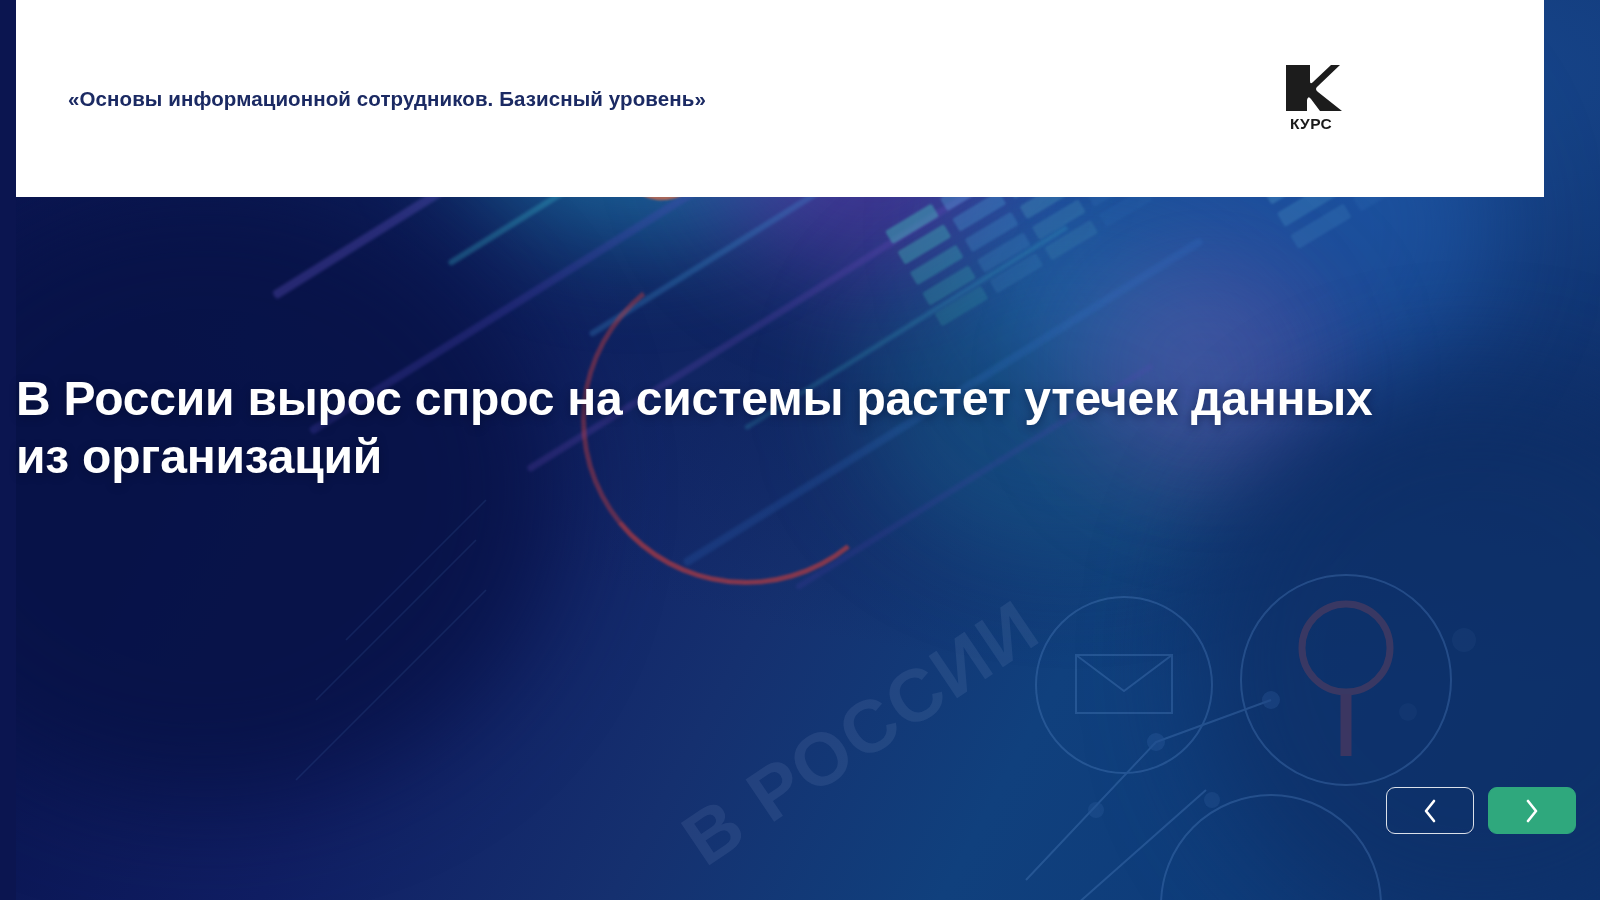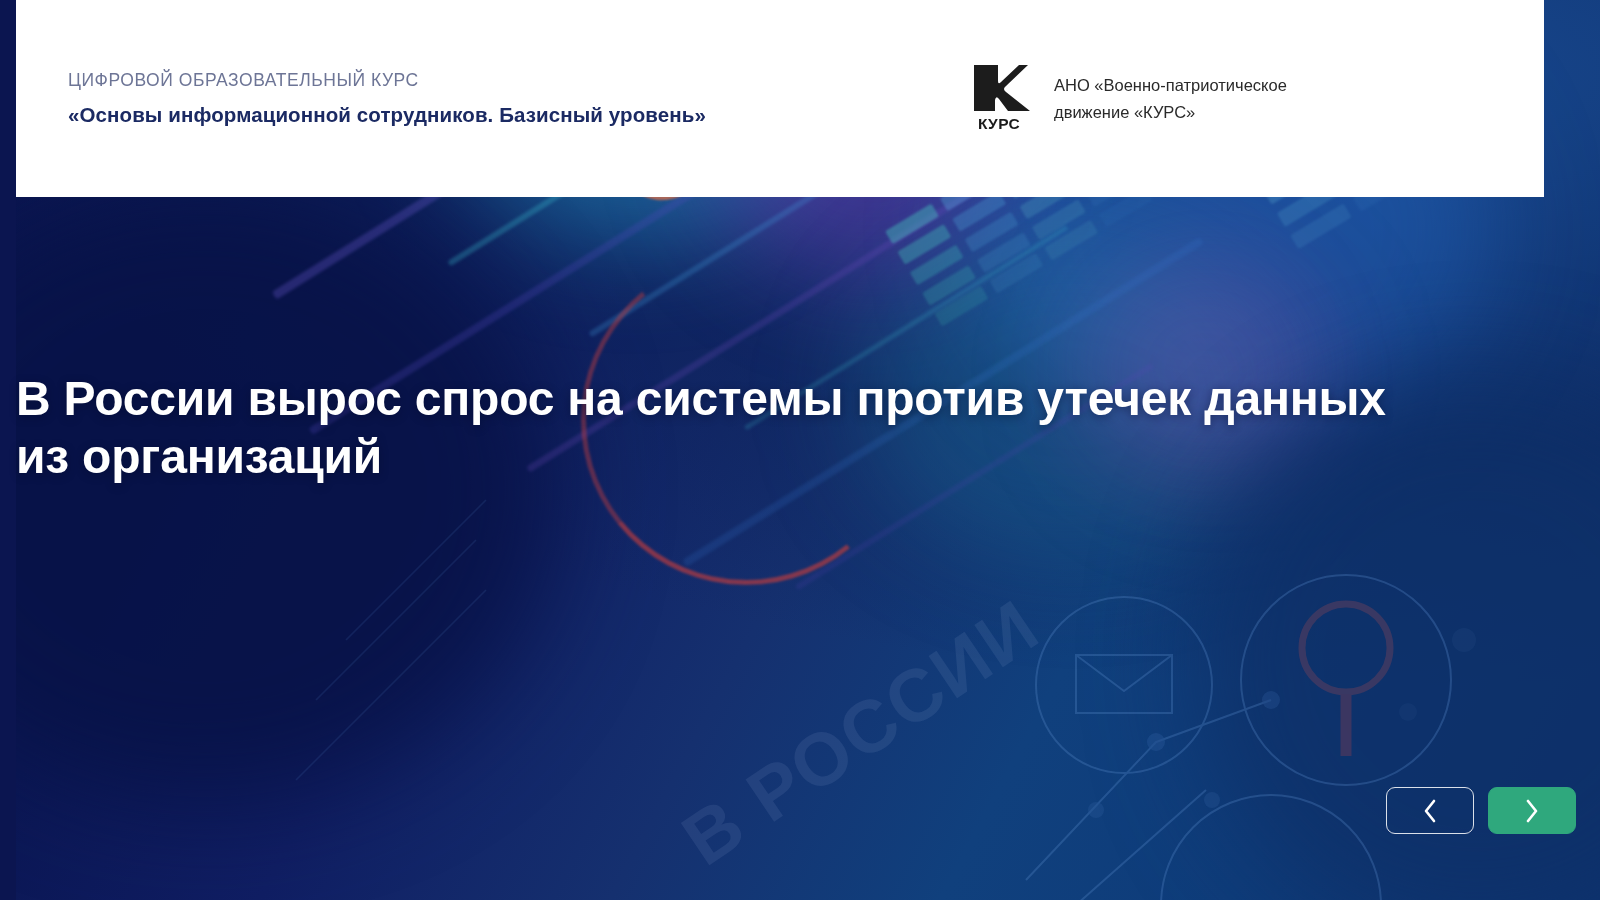--- a/index.html
+++ b/index.html
@@ -398,36 +398,34 @@
         <circle cx="1448" cy="640" r="12" fill="#7fb0e0" stroke="none" opacity="0.35"></circle>
         <circle cx="1392" cy="712" r="9" fill="#7fb0e0" stroke="none" opacity="0.3"></circle>
       </g>
     </svg>
 
     <div class="watermark">В РОССИИ</div>
   </div>
 
   <div class="header-card">
     <div class="header-left">
-      <div class="eyebrow">ЦИФРОВОЙ ОБРАЗОВАТЕЛЬНЫЙ КУРС</div>
       <div class="course-title">«Основы информационной сотрудников. Базисный уровень»</div>
     </div>
     <div class="header-right">
       <div class="logo-mark">
         <svg class="logo-k" viewBox="0 0 62 50">
           <path fill="#1c1c1c" d="M6 2 H30 V18 Q30 22 33 19 L51 2 H60 L38 23 Q34 26 38 29 L62 48 H40 L31 36 Q28 32 27 37 V48 H6 Z"></path>
         </svg>
         <div class="logo-word">КУРС</div>
       </div>
-      <div class="org-name">АНО «Военно-патриотическое движение «КУРС»</div>
     </div>
   </div>
 
   <div class="hero-content">
-    <h1 class="headline">В России вырос спрос на системы против утечек данных из организаций</h1>
+    <h1 class="headline">В России вырос спрос на системы растет утечек данных из организаций</h1>
   </div>
 
   <div class="carousel-nav">
     <button class="nav-btn prev" aria-label="prev">
       <svg width="16" height="26" viewBox="0 0 16 26">
         <path d="M12 3 L4 13 L12 23" fill="none" stroke="#ffffff" stroke-width="2.6" stroke-linecap="round" stroke-linejoin="round"></path>
       </svg>
     </button>
     <button class="nav-btn next" aria-label="next">
       <svg width="16" height="26" viewBox="0 0 16 26">

